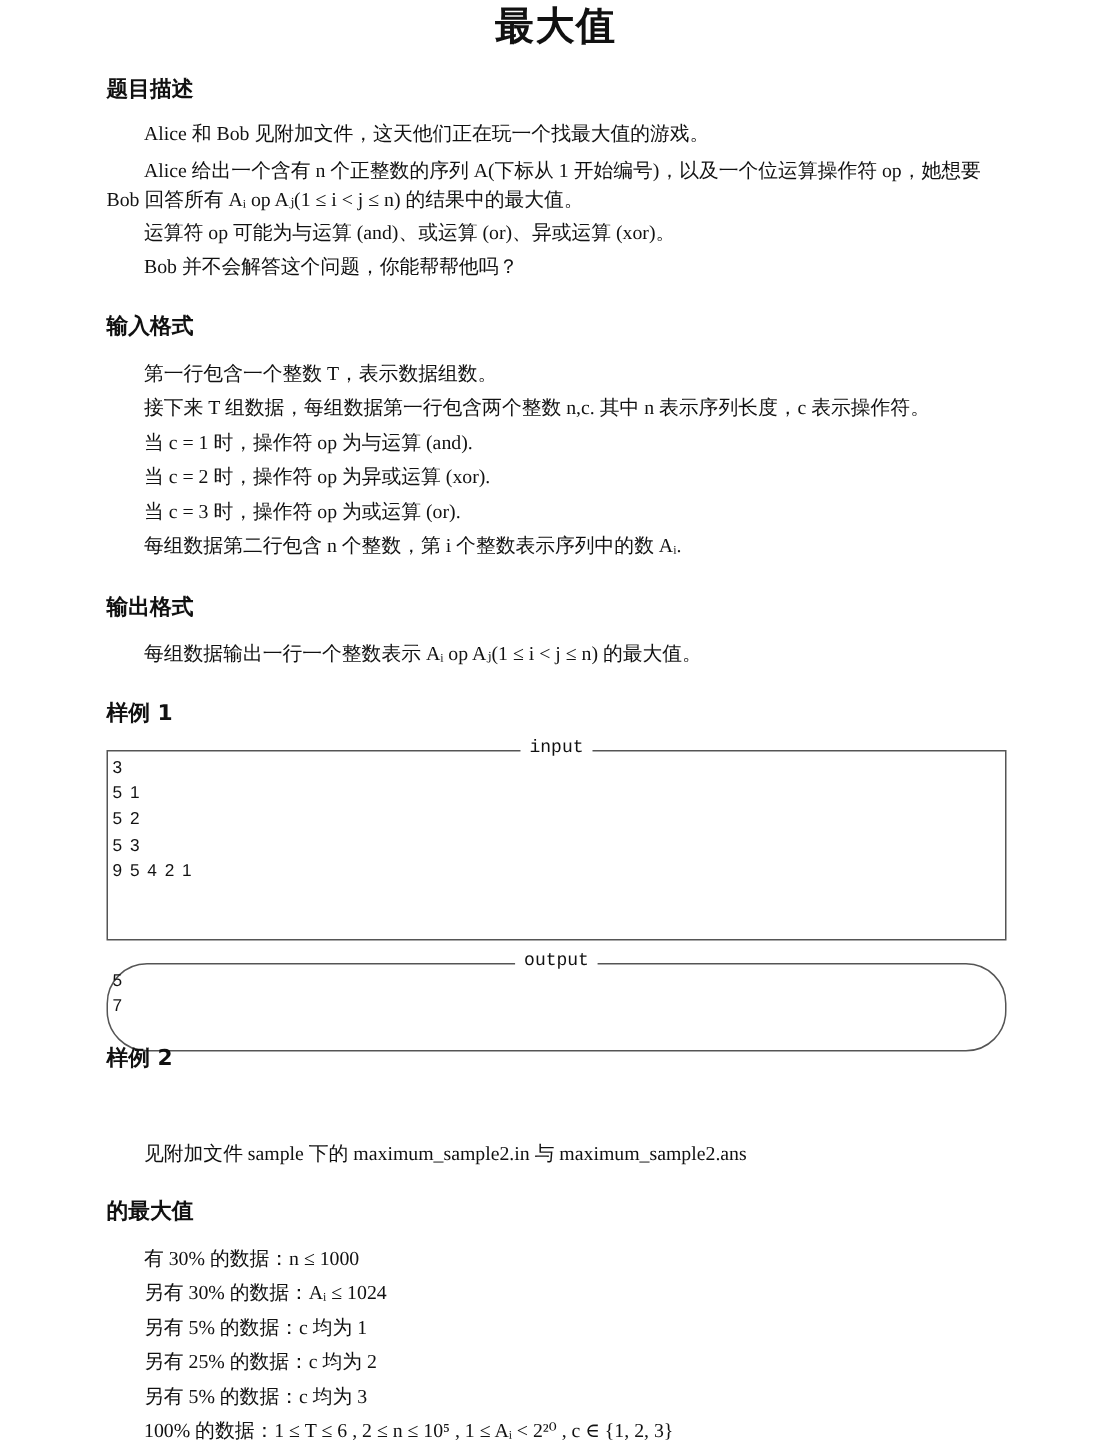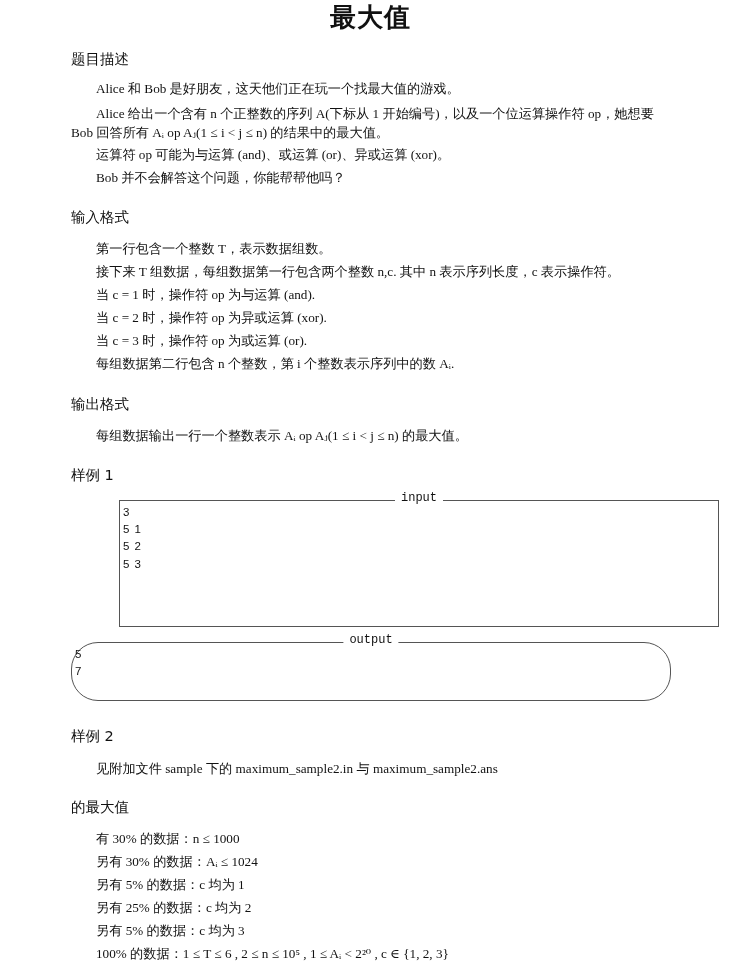--- a/index.html
+++ b/index.html
@@ -8,21 +8,21 @@
     font-family: "DejaVu Serif", "Liberation Serif", serif;
     color: #111;
   }
   .title {
     position: absolute; left: 0; width: 741px; top: 0px;
     text-align: center; font-size: 26px; font-weight: bold;
     font-family: Liberation Serif, serif; letter-spacing: 1px;
   }
   .h {
     position: absolute; left: 71px;
-    font-family: "DejaVu Sans", sans-serif; font-weight: normal; font-size: 14.5px;
+    font-family: "DejaVu Sans", sans-serif; font-weight: bold; font-size: 14.5px;
   }
   .p {
     position: absolute; left: 96px; font-size: 13.2px; white-space: nowrap;
     font-family: "Liberation Serif", "DejaVu Serif", serif;
   }
   .p.wrap { left: 71px; text-indent: 25px; white-space: normal; width: 600px; line-height: 19px; }
   .box {
     position: absolute; left: 71px; width: 598px;
     border: 1.3px solid #555; background: #fff;
   }
@@ -36,57 +36,58 @@
     font-family: "Liberation Sans", "DejaVu Sans", sans-serif; font-size: 11.5px;
     height: 17.2px; line-height: 17.2px; word-spacing: 2px;
   }
 </style>
 </head>
 <body>
 
 <div class="title">最大值</div>
 
 <div class="h" style="top:50px">题目描述</div>
-<div class="p" style="top:80px">Alice 和 Bob 是好朋友，这天他们正在玩一个找最大值的游戏。</div>
+<div class="p" style="top:80px">Alice 和 Bob 见附加文件，这天他们正在玩一个找最大值的游戏。</div>
 <div class="p wrap" style="top:104px">Alice 给出一个含有 n 个正整数的序列 A(下标从 1 开始编号)，以及一个位运算操作符 op，她想要 Bob 回答所有 Aᵢ op Aⱼ(1 ≤ i &lt; j ≤ n) 的结果中的最大值。</div>
 <div class="p" style="top:146px">运算符 op 可能为与运算 (and)、或运算 (or)、异或运算 (xor)。</div>
 <div class="p" style="top:169px">Bob 并不会解答这个问题，你能帮帮他吗？</div>
 
 <div class="h" style="top:208px">输入格式</div>
 <div class="p" style="top:240px">第一行包含一个整数 T，表示数据组数。</div>
 <div class="p" style="top:263px">接下来 T 组数据，每组数据第一行包含两个整数 n,c. 其中 n 表示序列长度，c 表示操作符。</div>
 <div class="p" style="top:286px">当 c = 1 时，操作符 op 为与运算 (and).</div>
 <div class="p" style="top:309px">当 c = 2 时，操作符 op 为异或运算 (xor).</div>
 <div class="p" style="top:332px">当 c = 3 时，操作符 op 为或运算 (or).</div>
 <div class="p" style="top:355px">每组数据第二行包含 n 个整数，第 i 个整数表示序列中的数 Aᵢ.</div>
 
 <div class="h" style="top:395px">输出格式</div>
 <div class="p" style="top:427px">每组数据输出一行一个整数表示 Aᵢ op Aⱼ(1 ≤ i &lt; j ≤ n) 的最大值。</div>
 
 <div class="h" style="top:466px">样例 1</div>
 
-<div class="box" style="top:500px; height:125px;margin-left:48px;">
+<div class="box" style="top:500px; height:125px;">
   <span class="box-label">input</span>
   <div class="box-lines">
     <div class="box-line">3</div>
     <div class="box-line">5 1</div>
     <div class="box-line">5 2</div>
     <div class="box-line">5 3</div>
+    <div class="box-line">9 5 4 2 1</div>
   </div>
 </div>
 
 <div class="box" style="top:642px; height:57px;border-radius:27px;">
   <span class="box-label">output</span>
   <div class="box-lines">
     <div class="box-line">5</div>
     <div class="box-line">7</div>
   </div>
 </div>
 
-<div class="h" style="top:727px">样例 2</div>
+<div class="h" style="top:696px">样例 2</div>
 <div class="p" style="top:760px">见附加文件 sample 下的 maximum_sample2.in 与 maximum_sample2.ans</div>
 
 <div class="h" style="top:798px">的最大值</div>
 <div class="p" style="top:830px">有 30% 的数据：n ≤ 1000</div>
 <div class="p" style="top:853px">另有 30% 的数据：Aᵢ ≤ 1024</div>
 <div class="p" style="top:876px">另有 5% 的数据：c 均为 1</div>
 <div class="p" style="top:899px">另有 25% 的数据：c 均为 2</div>
 <div class="p" style="top:922px">另有 5% 的数据：c 均为 3</div>
 <div class="p" style="top:945px">100% 的数据：1 ≤ T ≤ 6 , 2 ≤ n ≤ 10⁵ , 1 ≤ Aᵢ &lt; 2²⁰ , c ∈ {1, 2, 3}</div>
 

